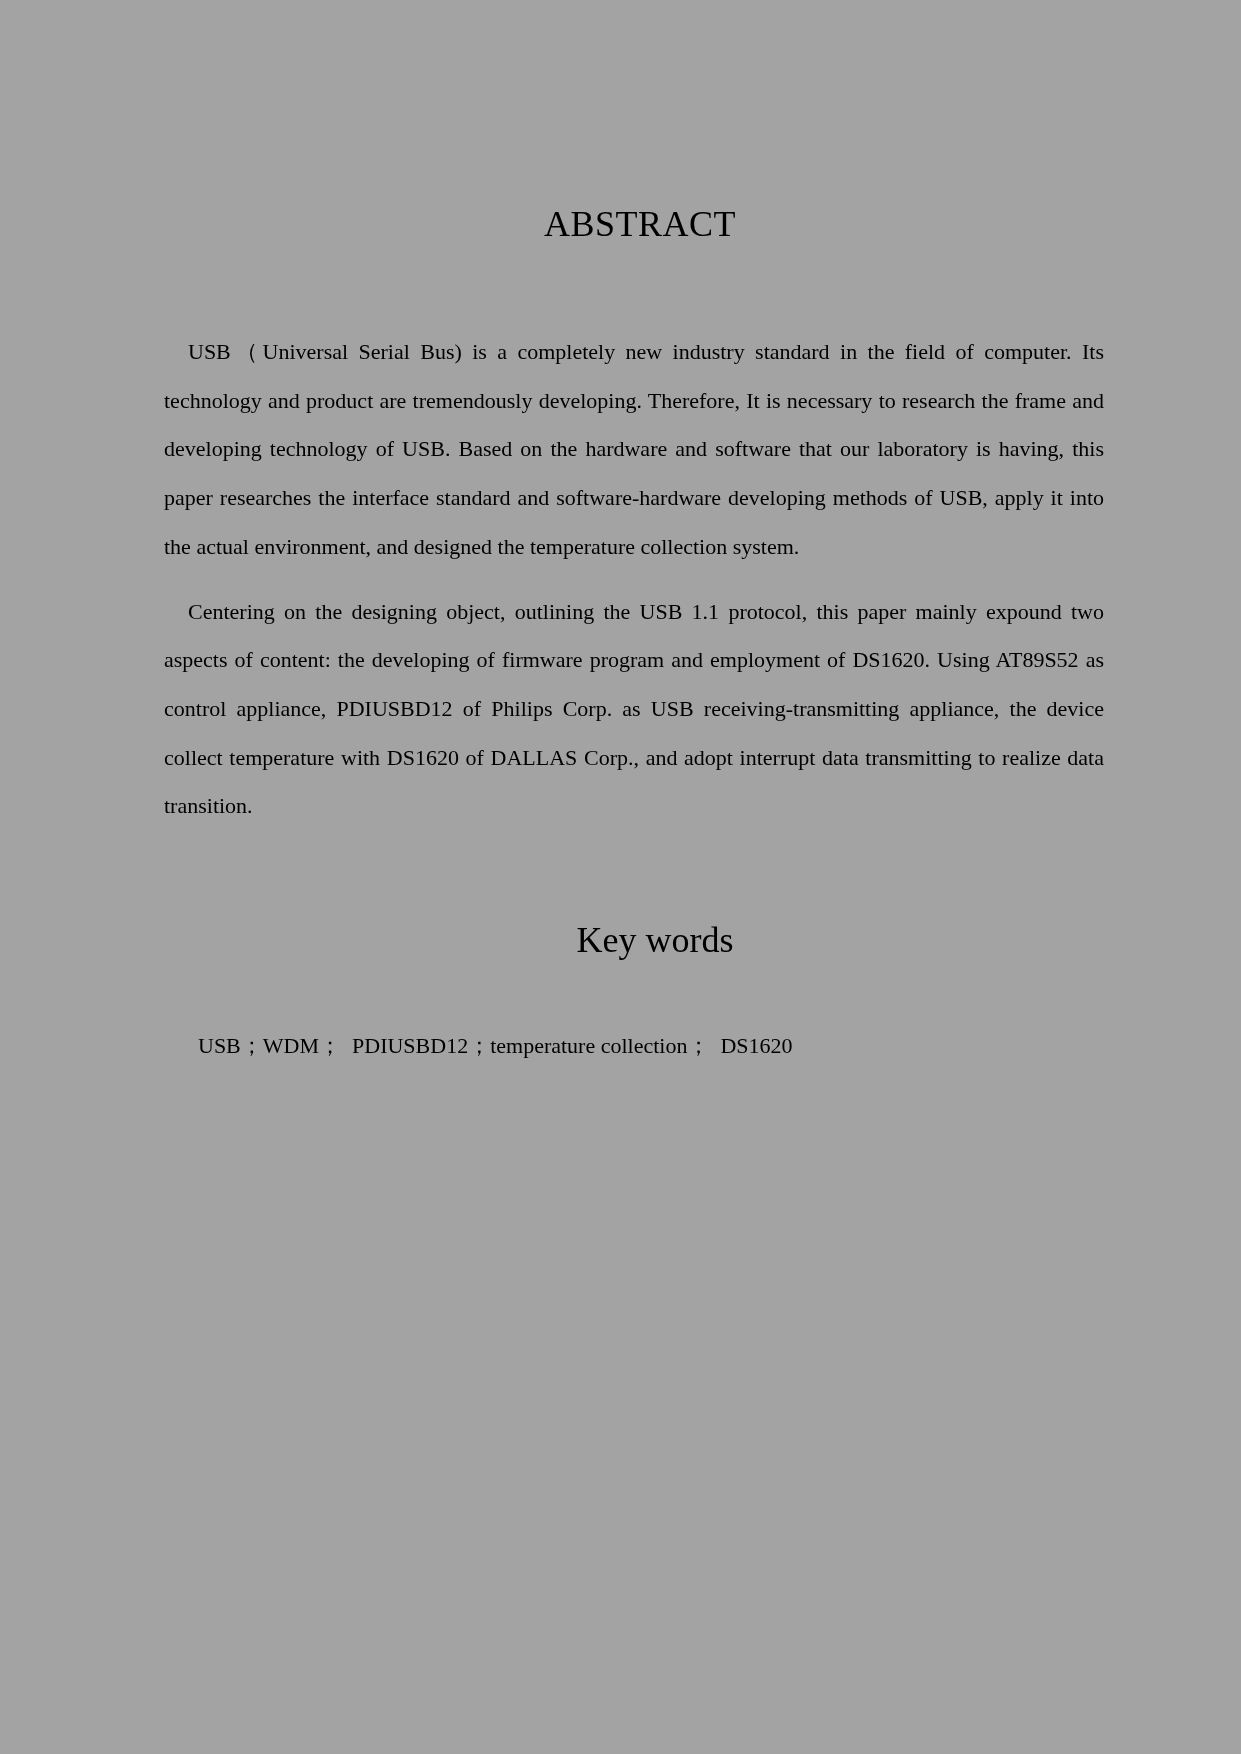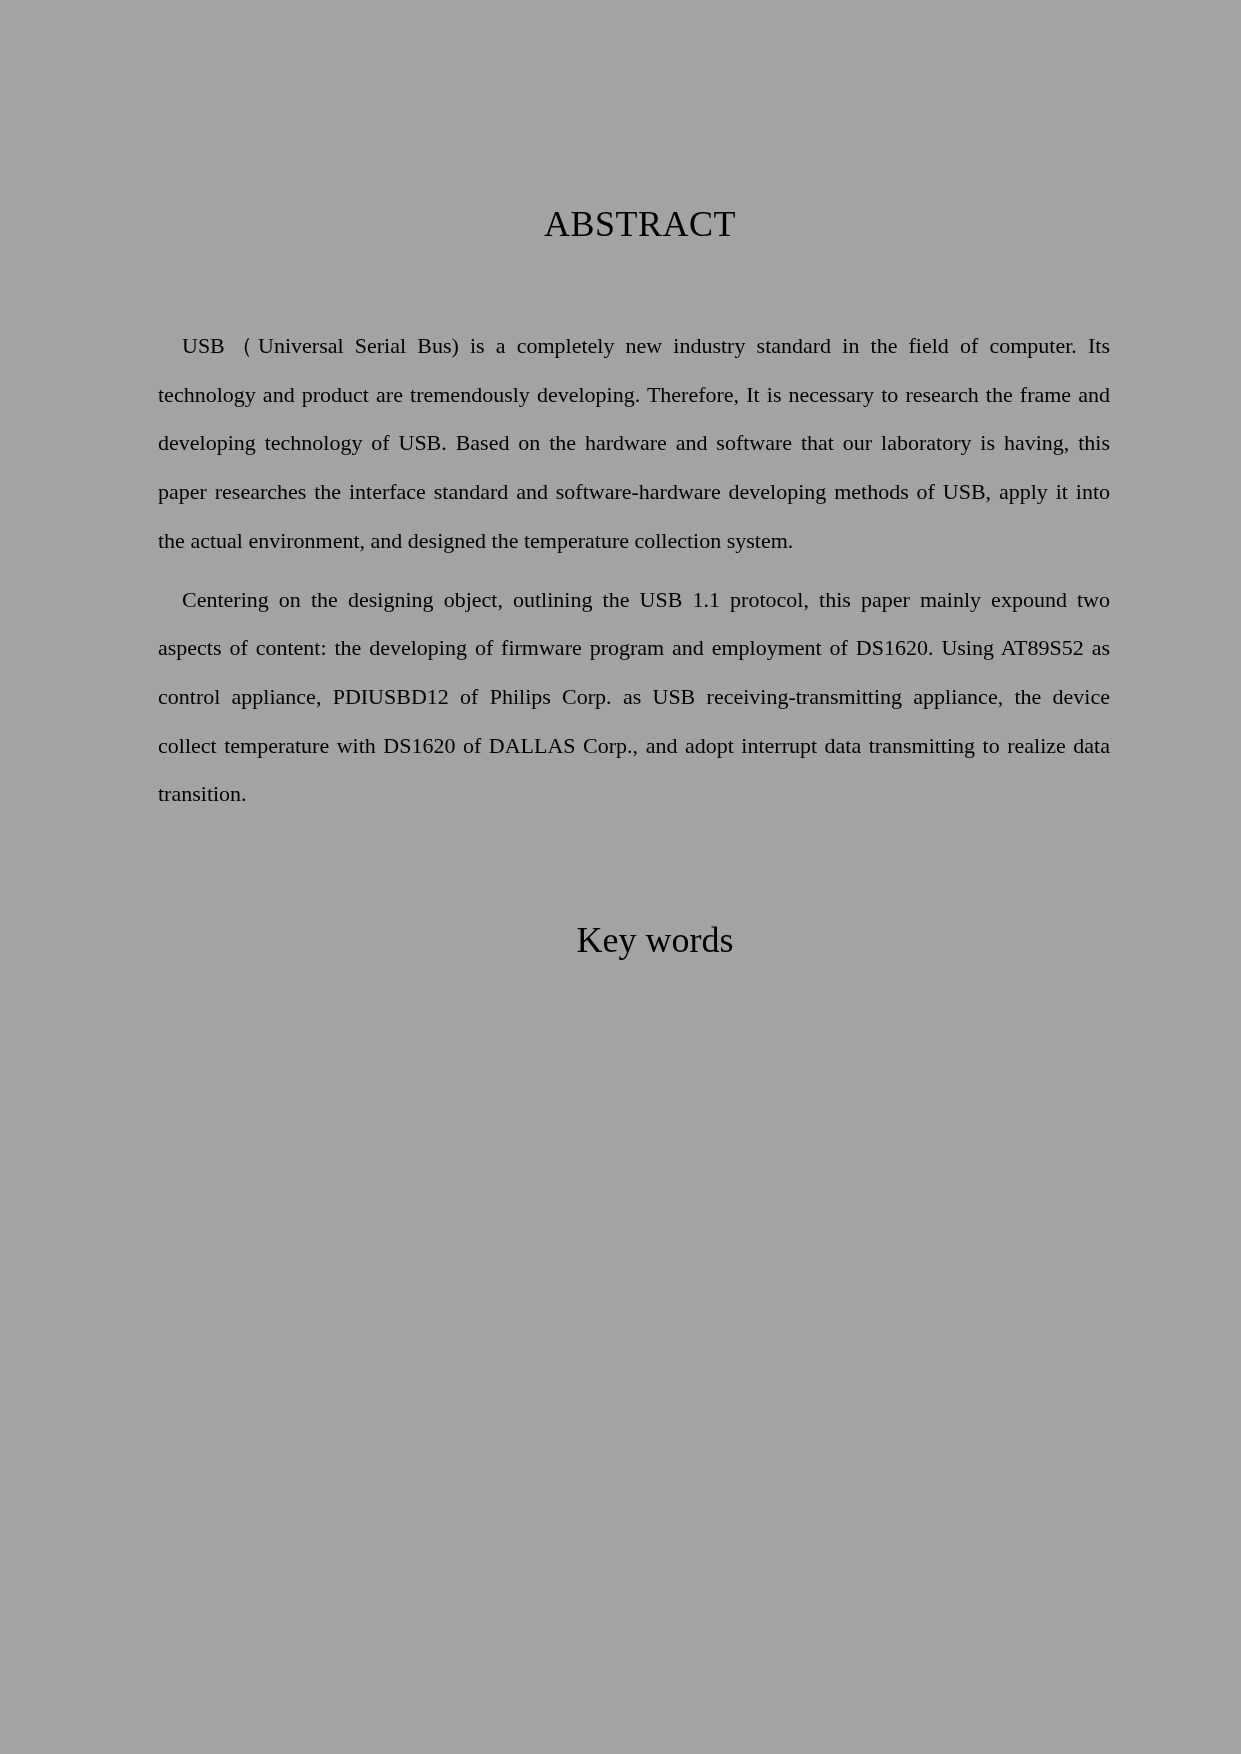--- a/index.html
+++ b/index.html
@@ -2,32 +2,33 @@
 <html><head>
 <meta charset="utf-8">
 <style>
   html, body { margin: 0; padding: 0; background: #ffffff; }
   body { width: 1241px; height: 1754px; position: relative; overflow: hidden;
          font-family: "Liberation Serif", "DejaVu Serif", serif; color: #000; }
   .page { position: absolute; left: 0; top: 0; width: 1241px; height: 1754px; background: #a3a3a3; }
   .title { position: absolute; top: 200px; left: 0; width: 1280px; text-align: center;
            font-size: 36px; line-height: 48px; letter-spacing: 0.5px; }
   .body { position: absolute; top: 312px; left: 148px; width: 972px; }
-  .para { margin: 10px; font-size: 22px; line-height: 48.7px; text-align: justify;
+  .para { margin: 16px; font-size: 22px; line-height: 48.7px; text-align: justify;
           text-indent: 24px; }
   .kw-title { position: absolute; top: 916px; left: 0; width: 1310px; text-align: center;
               font-size: 36px; line-height: 48px; }
   .kw-line { position: absolute; top: 1030px; left: 198px; font-size: 22px; line-height: 32px;
              white-space: pre; }
 </style>
 </head>
 <body>
 
 <div class="page">
   <div class="title">ABSTRACT</div>
 
   <div class="body">
     <p class="para">USB（Universal Serial Bus) is a completely new industry standard in the field of computer. Its technology and product are tremendously developing. Therefore, It is necessary to research the frame and developing technology of USB. Based on the hardware and software that our laboratory is having, this paper researches the interface standard and software-hardware developing methods of USB, apply it into the actual environment, and designed the temperature collection system.</p>
     <p class="para">Centering on the designing object, outlining the USB 1.1 protocol, this paper mainly expound two aspects of content: the developing of firmware program and employment of DS1620. Using AT89S52 as control appliance, PDIUSBD12 of Philips Corp. as USB receiving-transmitting appliance, the device collect temperature with DS1620 of DALLAS Corp., and adopt interrupt data transmitting to realize data transition.</p>
   </div>
 
   <div class="kw-title">Key words</div>
+  <div class="kw-line">USB；WDM；  PDIUSBD12；temperature collection；  DS1620</div>
 </div>
 
 </body></html>

